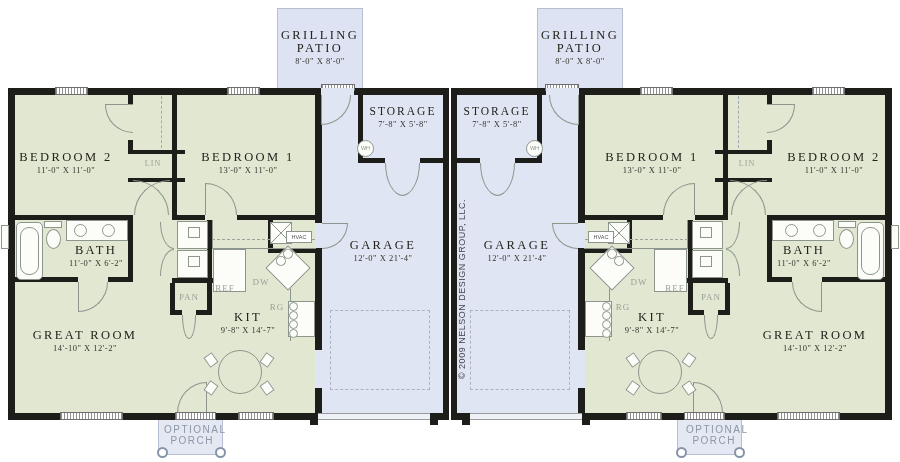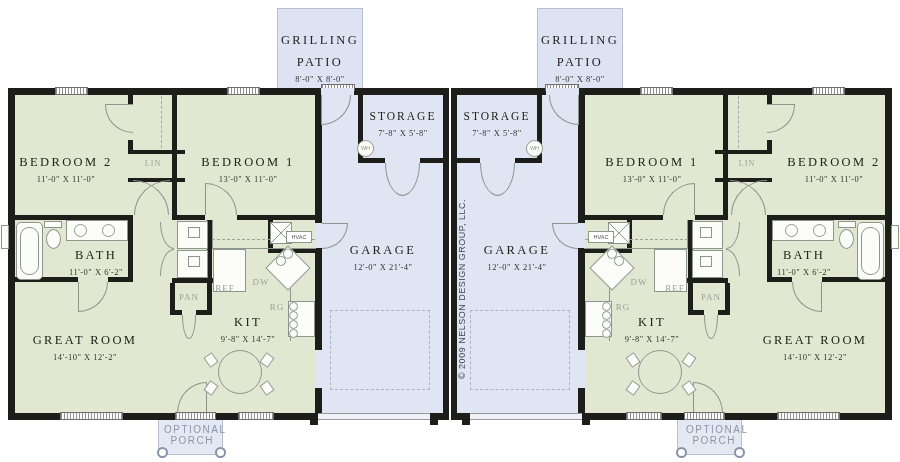--- a/index.html
+++ b/index.html
@@ -32,21 +32,21 @@
   .jamb{background:#1d1d1a;z-index:6;}
   .xbox{background-image:linear-gradient(to bottom right,transparent 48%,#8c968c 48%,#8c968c 52%,transparent 52%),
         linear-gradient(to top right,transparent 48%,#8c968c 48%,#8c968c 52%,transparent 52%);}
   
   .patio{position:absolute;top:8px;width:86px;height:84px;background:#dde3f3;border:1px solid #b6bed2;z-index:1;}
   .porch{position:absolute;top:415px;width:65px;height:40px;background:#e3e8f3;border:1px solid #b6bed2;z-index:1;}
   .post{position:absolute;width:11px;height:11px;border:2px solid #8794a8;border-radius:50%;background:#fff;}
   
   .rl{position:absolute;text-align:center;z-index:20;color:#23231c;
       font-family:"Liberation Serif","DejaVu Serif",serif;}
-  .rl .n{display:block;font-size:12.5px;line-height:22px;letter-spacing:2.4px;font-weight:500;}
+  .rl .n{display:block;font-size:12.5px;line-height:13px;letter-spacing:2.4px;font-weight:500;}
   .rl.sm .n{font-size:11.5px;letter-spacing:2px;}
   .rl .d{display:block;font-size:8.5px;line-height:10px;letter-spacing:0.5px;color:#35352d;margin-top:1px;}
   .gl{position:absolute;z-index:20;color:#99a29a;font-family:"Liberation Serif",serif;
       font-size:9px;letter-spacing:1px;text-align:center;line-height:9px;}
   .porchl{position:absolute;z-index:20;color:#8d97a7;font-family:"Liberation Sans",sans-serif;
       font-size:10px;letter-spacing:1.5px;line-height:11px;}
   .porchl .l1{display:block;text-align:left;padding-left:2px;}
   .porchl .l2{display:block;text-align:right;padding-right:4px;}
   .tinybox{position:absolute;z-index:21;background:#fff;border:1px solid #8c968c;
       font-size:5.5px;color:#555;text-align:center;line-height:10px;letter-spacing:0;}

